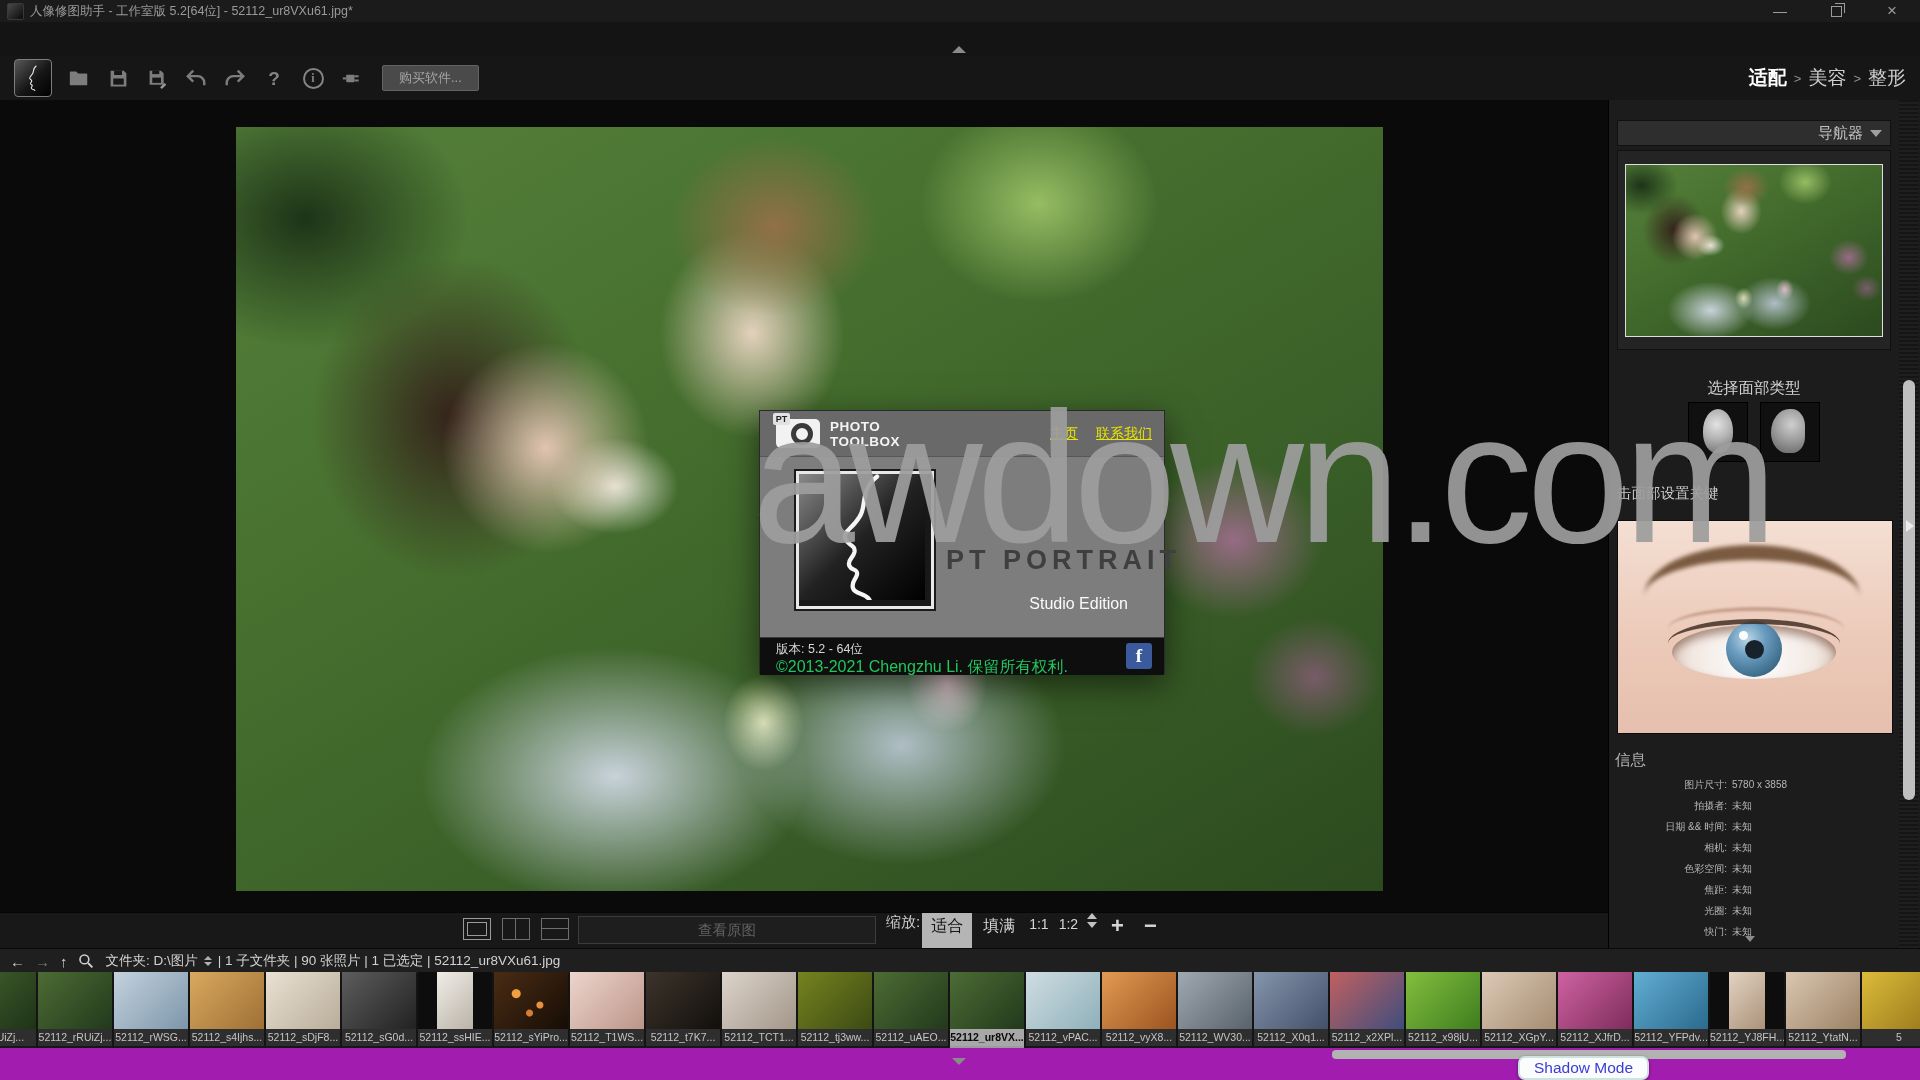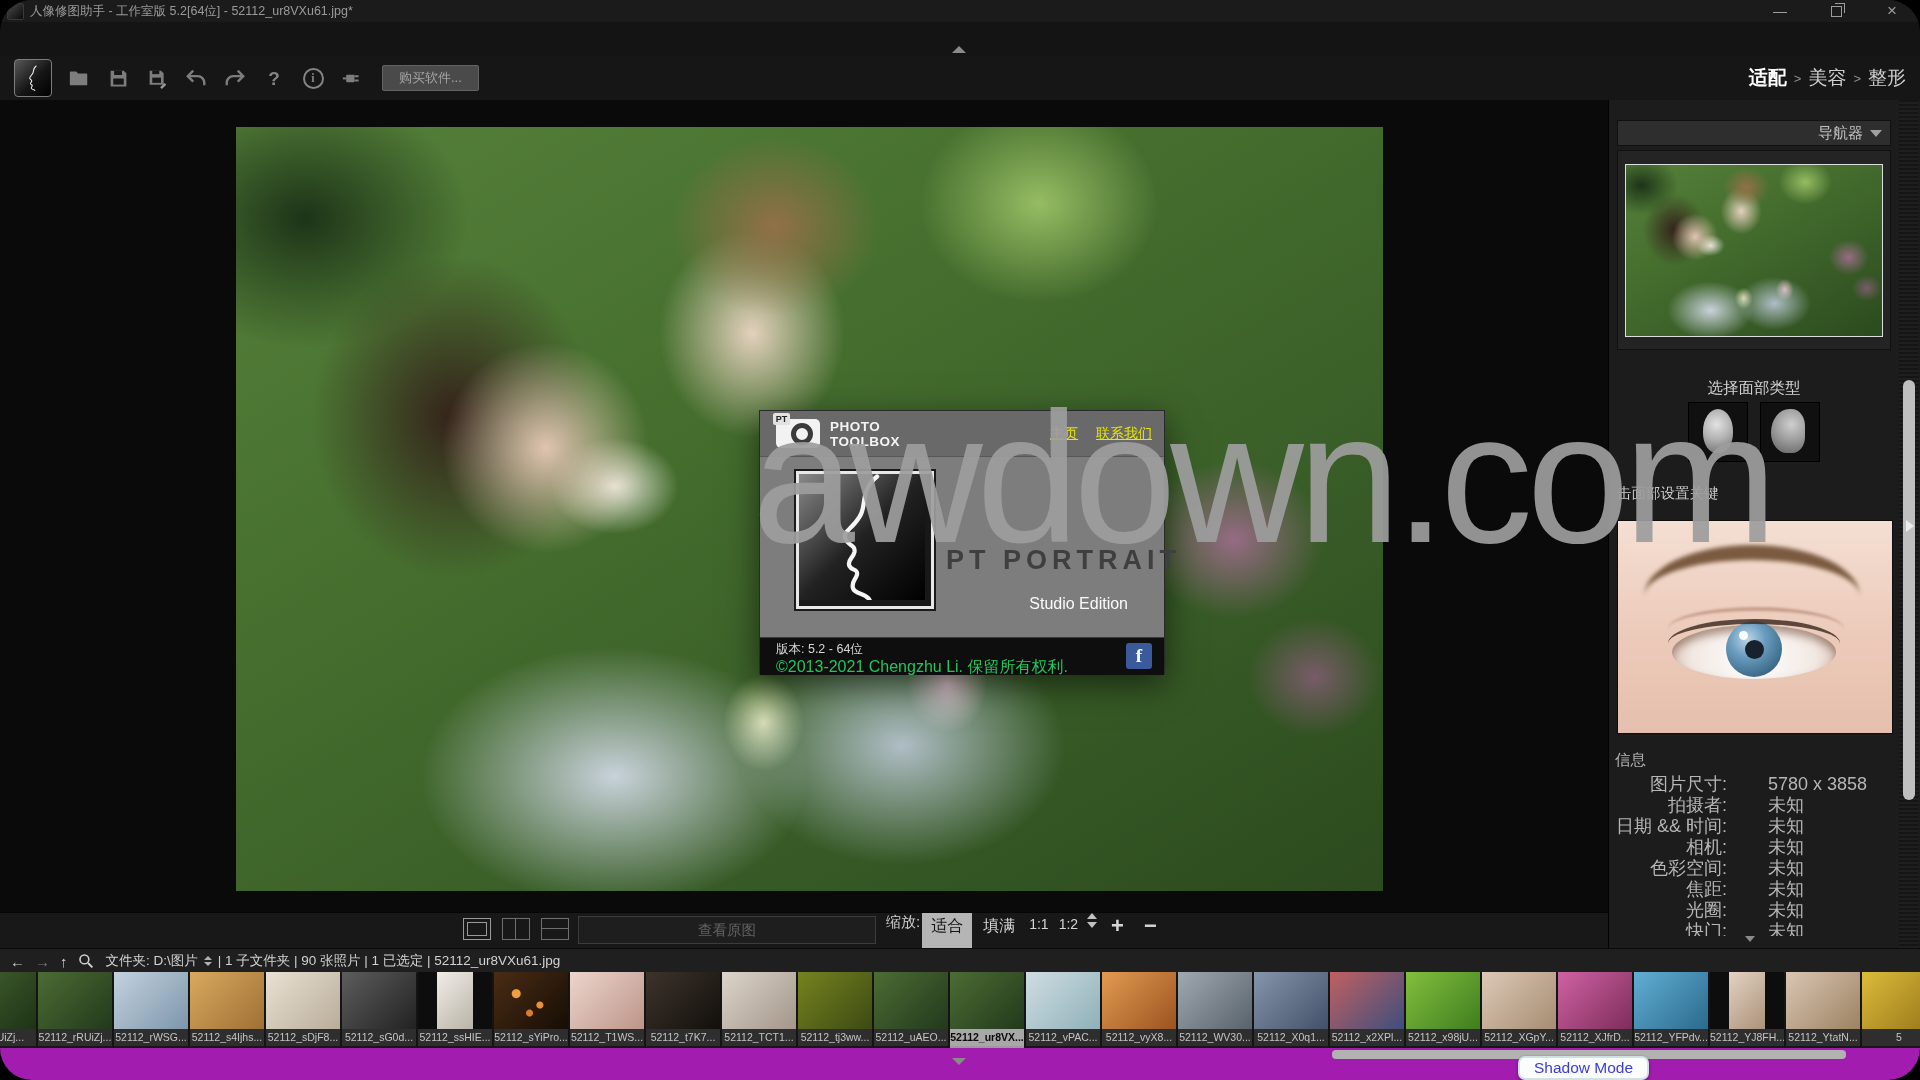--- a/index.html
+++ b/index.html
@@ -1,17 +1,17 @@
 <!DOCTYPE html>
 <html><head>
 <meta charset="utf-8">
 <style>
   html,body{margin:0;padding:0;background:#000;}
   #app{position:relative;width:1920px;height:1080px;overflow:hidden;background:#141414;
-       font-family:"Liberation Sans","DejaVu Sans",sans-serif;color:#c0c0c0;border-radius:32px;-webkit-font-smoothing:antialiased;}
+       font-family:"Liberation Sans","DejaVu Sans",sans-serif;color:#c0c0c0;-webkit-font-smoothing:antialiased;}
 
   
   #titlebar{position:absolute;left:0;top:0;width:1920px;height:22px;background:#1b1b1b;display:flex;align-items:center;}
   #app-icon{width:15px;height:15px;margin:0 6px 0 7px;border:1px solid #3a3a3a;border-radius:2px;
             background:linear-gradient(135deg,#4a4a4a,#0a0a0a);}
   #window-title{font-size:12.5px;color:#9a9a9a;white-space:nowrap;}
   #win-controls{position:absolute;right:0;top:0;height:22px;display:flex;}
   .win-btn{width:56px;height:22px;display:flex;align-items:center;justify-content:center;color:#9c9c9c;font-size:14px;cursor:default;}
   .restore-glyph{width:9px;height:9px;border:1px solid #9c9c9c;position:relative;}
   .restore-glyph::before{content:'';position:absolute;top:-4px;left:3px;width:9px;height:9px;border:1px solid #9c9c9c;border-left:none;border-bottom:none;}
@@ -110,21 +110,21 @@
   .eye-white{position:absolute;left:54px;top:104px;width:164px;height:54px;border-radius:50%;
              background:radial-gradient(circle at 50% 60%,#ffffff 0%,#f2e8e2 70%,#d8c2b6 100%);
              box-shadow:inset 0 6px 9px rgba(110,70,50,.55);}
   .eye-lash{position:absolute;left:50px;top:98px;width:172px;height:44px;border-top:5px solid rgba(55,38,28,.8);border-radius:50%;}
   .iris{position:absolute;left:108px;top:100px;width:56px;height:56px;border-radius:50%;
         background:radial-gradient(circle at 38% 32%,#bcd6e6 0%,#6a9cc0 35%,#41718f 70%,#2b4d66 100%);}
   .pupil{position:absolute;left:127px;top:119px;width:19px;height:19px;border-radius:50%;background:#18222c;}
   .eye-glint{position:absolute;left:121px;top:110px;width:9px;height:9px;border-radius:50%;background:rgba(255,255,255,.95);}
   #info-title{position:absolute;left:6px;top:650px;font-size:15.5px;color:#b4b4b4;}
   #info-rows{position:absolute;left:0;top:674px;width:282px;height:162px;overflow:hidden;}
-  .info-row{display:flex;height:21px;line-height:21px;font-size:18px;color:#b6b6b6;gap:36px;}
+  .info-row{display:flex;height:21px;line-height:21px;font-size:10px;color:#b6b6b6;}
   .info-label{width:118px;text-align:right;flex:none;}
   .info-value{margin-left:5px;}
   #info-more{position:absolute;left:136px;top:836px;width:0;height:0;border-left:5px solid transparent;border-right:5px solid transparent;border-top:6px solid #8a8a8a;}
   #panel-scroll-track{position:absolute;left:290px;top:0;width:20px;height:848px;background:#181818;
     background-image:repeating-linear-gradient(0deg,#1f1f1f 0 2px,#151515 2px 4px);}
   #panel-scroll-thumb{position:absolute;left:294px;top:280px;width:12px;height:420px;background:#bfbfbf;border-radius:6px;}
   #panel-expand{position:absolute;left:297px;top:420px;width:0;height:0;z-index:5;
     border-top:6px solid transparent;border-bottom:6px solid transparent;border-left:8px solid #ececec;}
 
   

